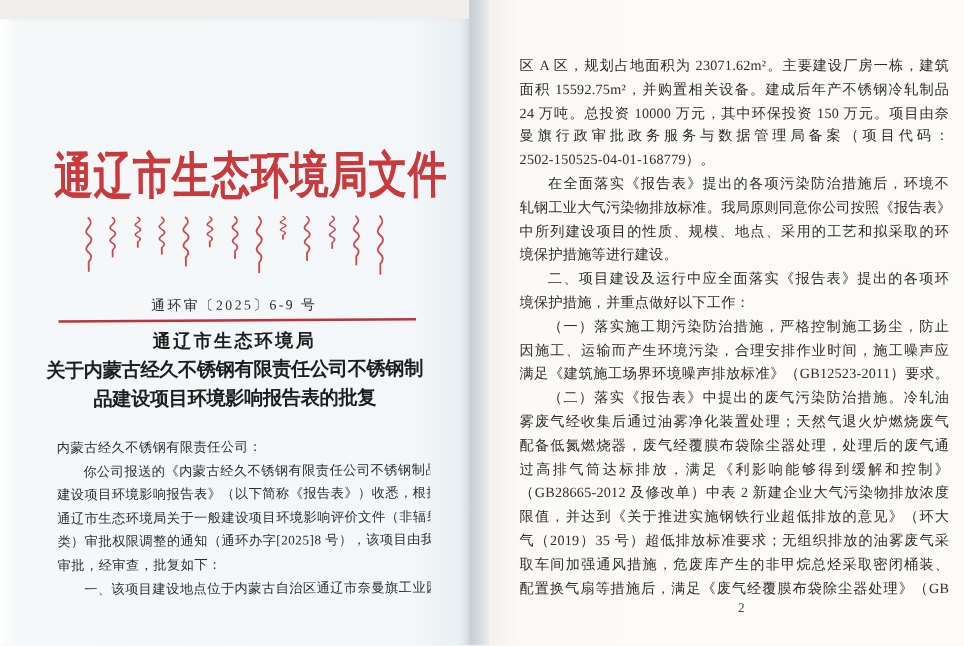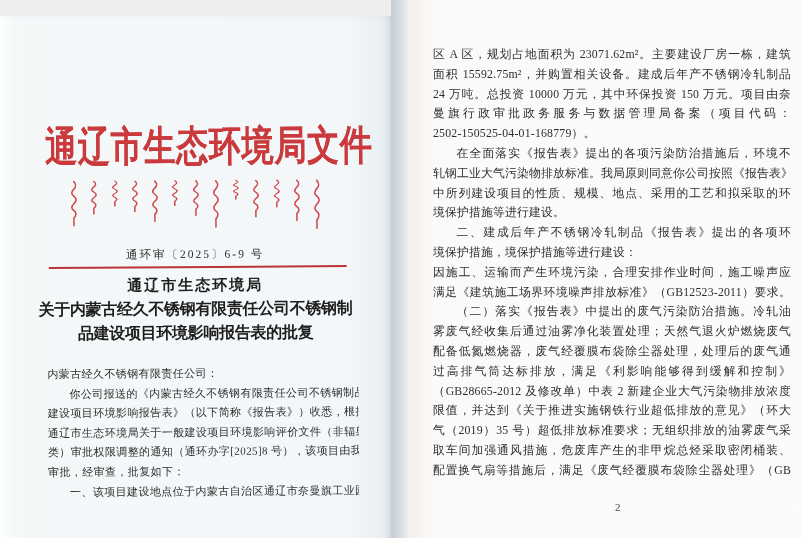--- a/index.html
+++ b/index.html
@@ -156,22 +156,23 @@
     <div class="body body-right">
       <div class="ln">区 A 区，规划占地面积为 23071.62m²。主要建设厂房一栋，建筑</div>
       <div class="ln">面积 15592.75m²，并购置相关设备。建成后年产不锈钢冷轧制品</div>
       <div class="ln">24 万吨。总投资 10000 万元，其中环保投资 150 万元。项目由奈</div>
       <div class="ln">曼旗行政审批政务服务与数据管理局备案（项目代码：</div>
       <div class="ln short">2502-150525-04-01-168779）。</div>
       <div class="ln ind">在全面落实《报告表》提出的各项污染防治措施后，环境不</div>
       <div class="ln">轧钢工业大气污染物排放标准。我局原则同意你公司按照《报告表》</div>
       <div class="ln">中所列建设项目的性质、规模、地点、采用的工艺和拟采取的环</div>
       <div class="ln short">境保护措施等进行建设。</div>
-      <div class="ln ind">二、建成后年产不锈钢冷轧制品《报告表》提出的各项环</div>
-      <div class="ln short">境保护措施，境保护措施等进行建设：</div>
+      <div class="ln ind">二、项目建设及运行中应全面落实《报告表》提出的各项环</div>
+      <div class="ln short">境保护措施，并重点做好以下工作：</div>
+      <div class="ln ind">（一）落实施工期污染防治措施，严格控制施工扬尘，防止</div>
       <div class="ln">因施工、运输而产生环境污染，合理安排作业时间，施工噪声应</div>
       <div class="ln">满足《建筑施工场界环境噪声排放标准》（GB12523-2011）要求。</div>
       <div class="ln ind">（二）落实《报告表》中提出的废气污染防治措施。冷轧油</div>
       <div class="ln">雾废气经收集后通过油雾净化装置处理；天然气退火炉燃烧废气</div>
       <div class="ln">配备低氮燃烧器，废气经覆膜布袋除尘器处理，处理后的废气通</div>
       <div class="ln">过高排气筒达标排放，满足《利影响能够得到缓解和控制》</div>
       <div class="ln">（GB28665-2012 及修改单）中表 2 新建企业大气污染物排放浓度</div>
       <div class="ln">限值，并达到《关于推进实施钢铁行业超低排放的意见》（环大</div>
       <div class="ln">气（2019）35 号）超低排放标准要求；无组织排放的油雾废气采</div>
       <div class="ln">取车间加强通风措施，危废库产生的非甲烷总烃采取密闭桶装、</div>

